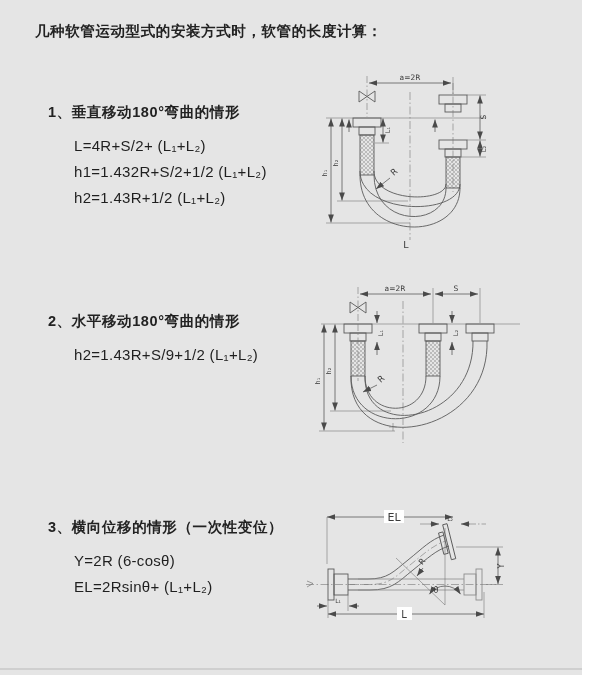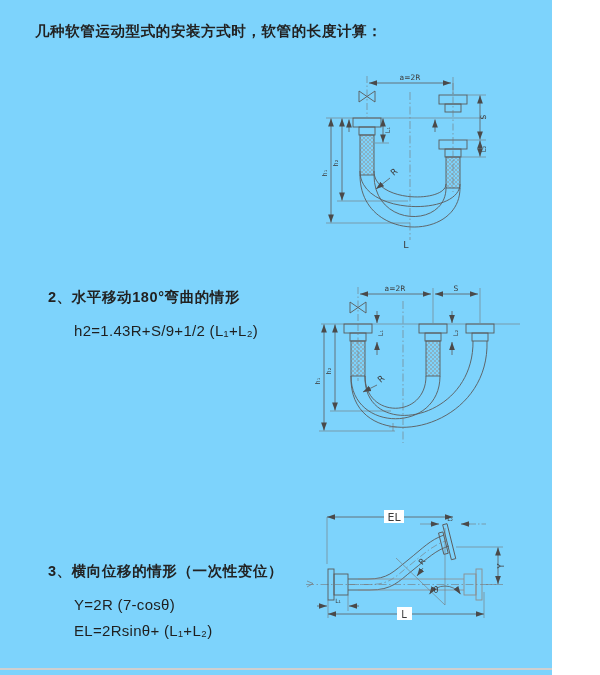--- a/index.html
+++ b/index.html
@@ -1,46 +1,52 @@
 <!DOCTYPE html>
 <html><head>
 <meta charset="utf-8">
 <style>
   html,body{margin:0;padding:0;background:#fff;}
   .page{
-    position:relative;width:552px;height:675px;background:#7dd3fc;overflow:hidden;
-    font-family:"Liberation Sans","DejaVu Sans",sans-serif;color:#2d2d2d;
+    position:relative;width:552px;height:675px;background:#e5e5e5;overflow:hidden;
+    font-family:"Liberation Sans","DejaVu Sans",sans-serif;color:#2d2d2d;padding-left:30px;
   }
   .doc-title{
     position:absolute;left:35px;top:22px;font-size:14.5px;font-weight:bold;
     letter-spacing:0.6px;color:#222;
   }
   .section{position:absolute;left:48px;}
   .sec-heading{font-size:14.5px;font-weight:bold;letter-spacing:0.6px;color:#222;margin-bottom:11px;}
   .formula{font-size:15px;line-height:26px;margin-left:26px;color:#1f1f1f;letter-spacing:0.3px;}
   .diagram{position:absolute;}
   svg text{font-family:"DejaVu Sans","Liberation Sans",sans-serif;fill:#3c3c3c;}
   .scan-edge{position:absolute;left:0;top:668px;width:600px;height:2px;background:#cfcfcf;}
 </style>
 </head>
 <body>
 
 <div class="page">
 
   <div class="doc-title">几种软管运动型式的安装方式时，软管的长度计算：</div>
 
-
-  <div class="section" style="top:288px;">
+  <div class="section" style="top:103px;">
+    <div class="sec-heading">1、垂直移动180°弯曲的情形</div>
+    <div class="formula">L=4R+S/2+ (L₁+L₂)</div>
+    <div class="formula">h1=1.432R+S/2+1/2 (L₁+L₂)</div>
+    <div class="formula">h2=1.43R+1/2 (L₁+L₂)</div>
+  </div>
+
+  <div class="section" style="top:312px;">
     <div class="sec-heading">2、水平移动180°弯曲的情形</div>
     <div class="formula">h2=1.43R+S/9+1/2 (L₁+L₂)</div>
   </div>
 
-  <div class="section" style="top:518px;margin-top:44px;">
+  <div class="section" style="top:518px;">
     <div class="sec-heading">3、横向位移的情形（一次性变位）</div>
-    <div class="formula">Y=2R (7-cosθ)</div>
+    <div class="formula">Y=2R (6-cosθ)</div>
     <div class="formula">EL=2Rsinθ+ (L₁+L₂)</div>
   </div>
 
   <svg class="diagram" style="left:312px;top:70px;" width="278" height="188" viewBox="0 0 278 188">
     <defs>
       <pattern id="xh" patternUnits="userSpaceOnUse" width="4" height="4">
         <path d="M0,4 L4,0 M0,0 L4,4" stroke="#909090" stroke-width="0.5"></path>
       </pattern>
       <marker id="ah" viewBox="0 0 10 10" refX="9.5" refY="5" markerWidth="8.5" markerHeight="8.5" orient="auto-start-reverse" markerUnits="userSpaceOnUse">
         <path d="M0,1.6 L9.5,5 L0,8.4 Z" fill="#4a4a4a"></path>

